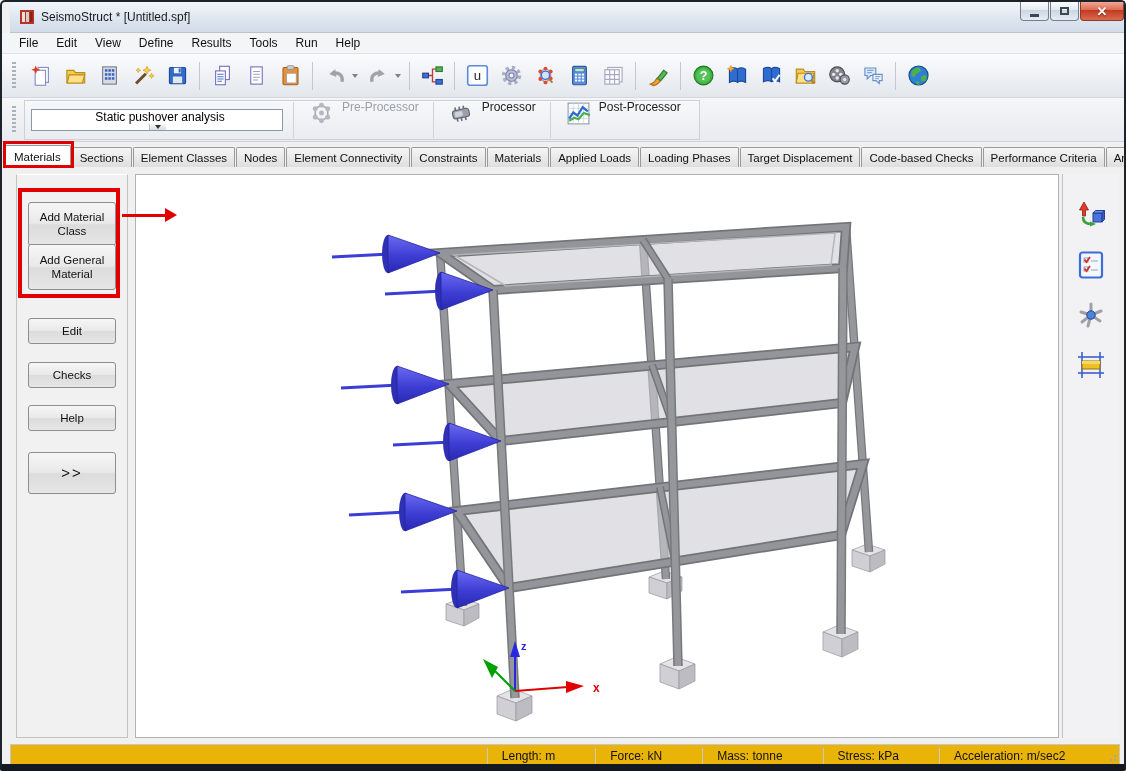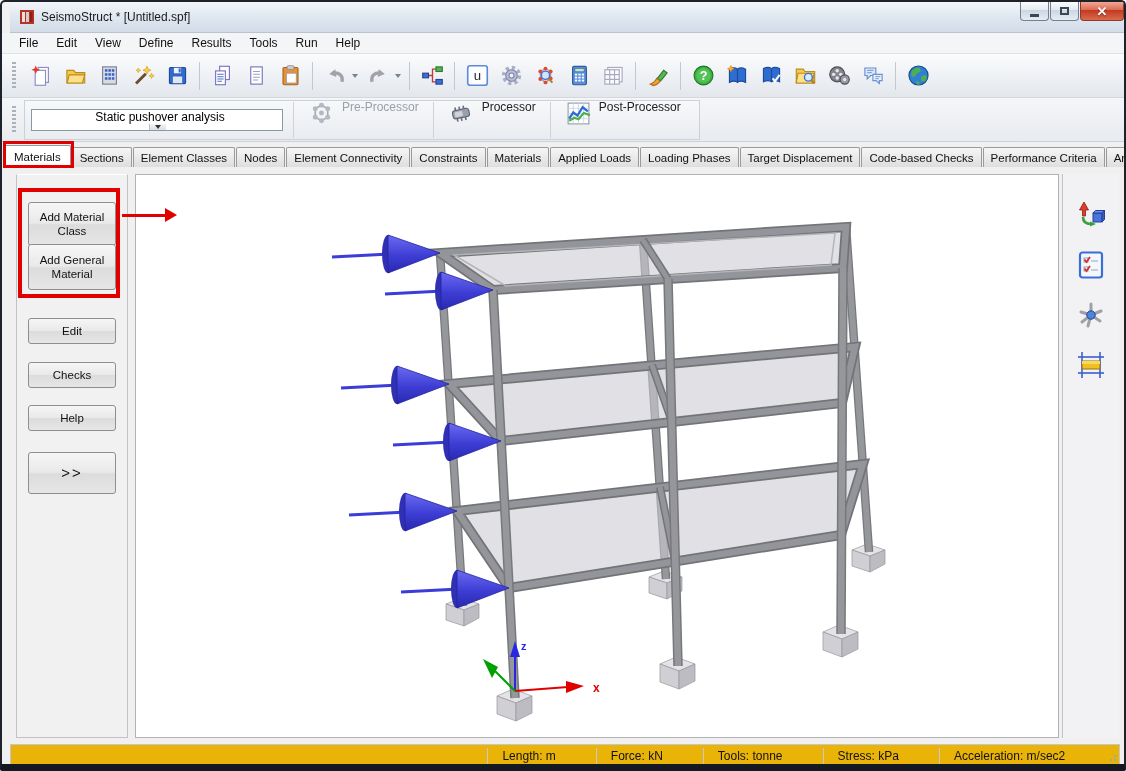--- a/index.html
+++ b/index.html
@@ -649,21 +649,21 @@
           <rect x="6" y="11" width="18" height="8" fill="#eec024" stroke="#96700e"></rect>
           <rect x="6" y="11" width="18" height="3" fill="#f7d95c"></rect>
         </svg>
       </div>
   </div>
 
   <div id="statusbar">
     <div id="sb-spacer"></div>
     <div class="sb-item">Length: m</div>
     <div class="sb-item">Force: kN</div>
-    <div class="sb-item">Tools: tonne</div>
+    <div class="sb-item">Mass: tonne</div>
     <div class="sb-item">Stress: kPa</div>
     <div class="sb-item">Acceleration: m/sec2</div>
     <div id="sb-grip"></div>
   </div>
 
   <div class="anno" id="anno-tab"></div>
   <div class="anno" id="anno-btns"></div>
   <div class="anno" id="anno-line"></div>
   <div class="anno" id="anno-head"></div>
 

